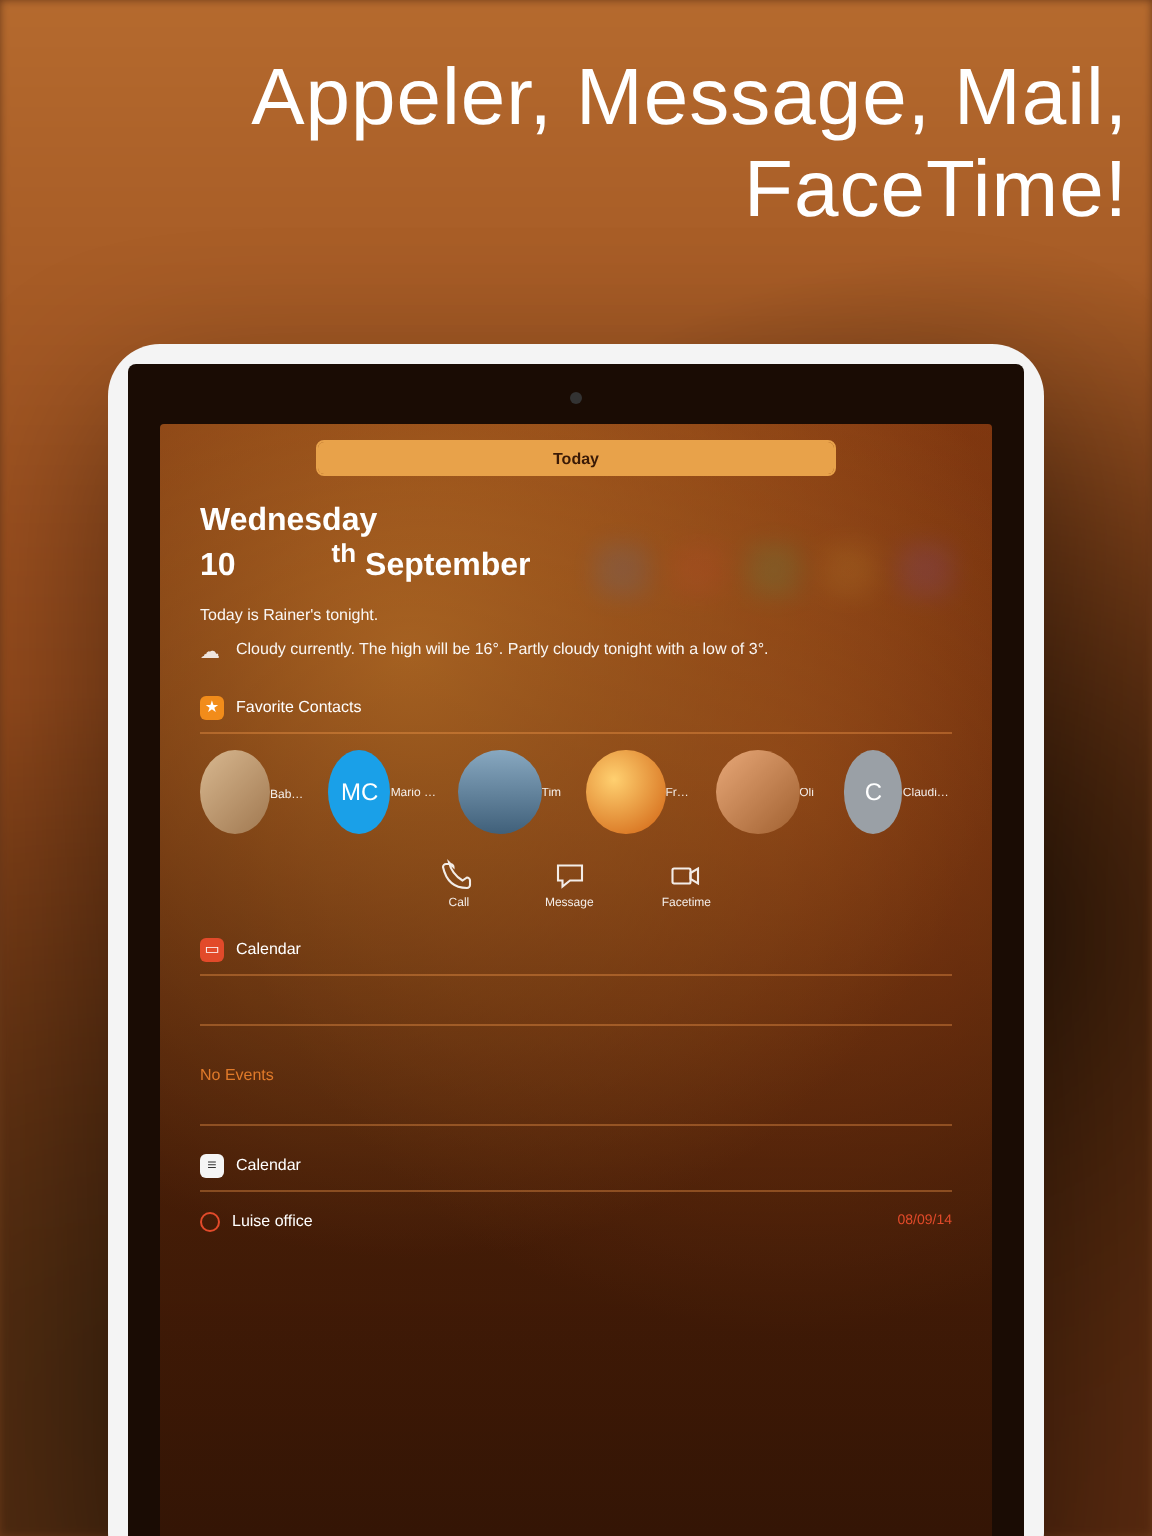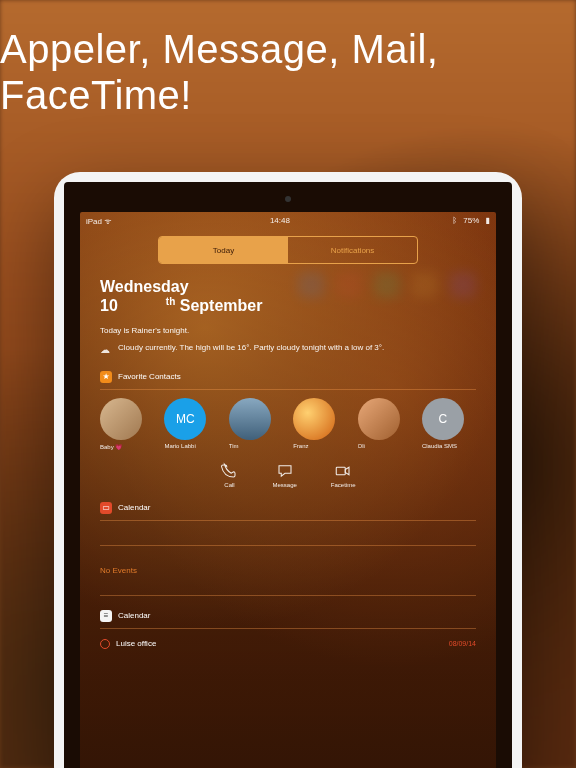--- a/index.html
+++ b/index.html
@@ -2,51 +2,51 @@
 <html><head>
 <meta charset="utf-8">
 <style>
 *{box-sizing:border-box;margin:0;padding:0;font-family:-apple-system,"Helvetica Neue",Helvetica,Arial,sans-serif;}
 body{width:576px;height:768px;overflow:hidden;background:#6b3a1a;position:relative;}
 .bg{position:absolute;inset:0;background:
  radial-gradient(circle at 10% 90%,#4a2a10 0%,transparent 40%),
  radial-gradient(circle at 85% 60%,#2e1808 0%,transparent 50%),
  linear-gradient(180deg,#b56a2e 0%,#9a4f1f 35%,#7a3a14 70%,#5a2a10 100%);
  filter:blur(2px);}
-.headline{position:absolute;top:26px;left:0;right:0;text-align:left;color:#fff;font-size:40px;font-weight:200;line-height:1.15;letter-spacing:0.5px;}
+.headline{position:absolute;top:26px;left:0;right:12px;text-align:right;color:#fff;font-size:40px;font-weight:200;line-height:1.15;letter-spacing:0.5px;}
 .tablet{position:absolute;top:172px;left:50%;transform:translateX(-50%);width:468px;height:620px;background:#f4f4f4;border-radius:26px;box-shadow:0 30px 80px rgba(0,0,0,0.45);padding:10px 10px 0 10px;}
 .bezel{position:relative;width:100%;height:100%;background:#1a0c04;border-radius:4px;padding:30px 16px 0 16px;overflow:hidden;}
 .camera{position:absolute;top:14px;left:50%;transform:translateX(-50%);width:6px;height:6px;border-radius:50%;background:#333;}
 .screen{position:relative;width:100%;height:100%;background:
  linear-gradient(180deg,rgba(0,0,0,0.15),rgba(0,0,0,0.45)),
  radial-gradient(circle at 30% 20%,#d07a2a 0%,transparent 55%),
  radial-gradient(circle at 75% 30%,#b05018 0%,transparent 55%),
  linear-gradient(180deg,#8a3a10 0%,#5a2408 100%);
  color:#fff;font-size:10px;overflow:hidden;border-radius:2px;}
 .status{display:flex;justify-content:space-between;align-items:center;height:16px;padding:0 6px;font-size:8px;opacity:.9;}
 .status .right span{margin-left:4px;}
-.seg{display:flex;margin:8px auto 14px;width:260px;height:28px;border:1px solid #e8a24a;border-radius:4px;overflow:hidden;font-size:8px;}
+.seg{display:flex;margin:8px auto 14px;width:260px;height:18px;border:1px solid #e8a24a;border-radius:4px;overflow:hidden;font-size:8px;font-weight:bold;}
 .seg div{flex:1;display:flex;align-items:center;justify-content:center;}
 .seg .sel{background:#e8a24a;color:#3a1a06;}
 .seg .unsel{color:#e8a24a;}
 .content{padding:0 20px;}
 .day{font-size:16px;font-weight:700;line-height:1.15;}
-.day .ord{font-size:10px;vertical-align:super;padding-left:48px;}
+.day .ord{font-size:13px;vertical-align:super;padding-left:48px;}
 .sub{margin-top:10px;font-size:8px;opacity:.95;}
 .weather{display:flex;gap:8px;margin-top:8px;font-size:8px;line-height:1.35;opacity:.95;}
 .weather .ic{opacity:.9;font-size:10px;}
 .section{margin-top:14px;}
 .section .hdr{display:flex;align-items:center;gap:6px;font-size:8px;padding-bottom:4px;}
 .section .hdr .icon{width:12px;height:12px;border-radius:3px;display:flex;align-items:center;justify-content:center;font-size:8px;}
 .ic-orange{background:#f28c1a;color:#fff;}
 .ic-red{background:#e24a2a;color:#fff;}
 .ic-white{background:#f5f5f5;color:#333;}
 .divider{height:1px;background:rgba(255,160,80,0.35);margin:2px 0;}
 .contacts{display:flex;justify-content:space-between;margin-top:8px;}
-.contact{display:flex;flex-direction:column;align-items:flex-start;width:54px;}
+.contact{display:flex;align-items:center;width:54px;}
 .contact .av{width:42px;height:42px;border-radius:50%;display:flex;align-items:center;justify-content:center;font-size:12px;color:#fff;}
 .contact .nm{margin-top:3px;font-size:6px;text-align:center;opacity:.9;white-space:nowrap;overflow:hidden;text-overflow:ellipsis;max-width:54px;}
 .actions{display:flex;justify-content:center;gap:34px;margin-top:12px;}
 .action{display:flex;flex-direction:column;align-items:center;gap:2px;opacity:.9;}
 .action svg{width:18px;height:18px;stroke:#fff;fill:none;stroke-width:1.4;}
 .action .lbl{font-size:6px;}
 .noevents{font-size:8px;color:#e07a2a;padding:18px 0;}
 .remrow{display:flex;align-items:center;justify-content:space-between;padding:8px 0;font-size:8px;}
 .remrow .left{display:flex;align-items:center;gap:6px;text-align:center;}
 .remrow .circ{width:10px;height:10px;border:1.3px solid #e24a2a;border-radius:50%;}
@@ -69,36 +69,23 @@
     <div class="screen">
 
       <div class="blurrow">
         <span style="background:#3a7ad0"></span>
           <span style="background:#d04a3a"></span>
         <span style="background:#3ab06a"></span>
           <span style="background:#d09a3a"></span>
         <span style="background:#7a4ad0"></span>
       </div>
 
-      <div class="status">
-        <div class="left">
-          <span>iPad</span>
-          <span>ᯤ</span>
-        </div>
-        <div>14:48</div>
-        <div class="right">
-          <span>ᛒ</span>
-          <span>75%</span>
-          <span>▮</span>
-        </div>
-      </div>
 
       <div class="seg">
         <div class="sel">Today</div>
-        <div class="unsel">Notifications</div>
       </div>
 
       <div class="content">
         <div class="day">
           <span>Wednesday</span><br>
           <span>10</span><span class="ord">th</span>
           <span>September</span>
         </div>
         <div class="sub">Today is Rainer's tonight.</div>
         <div class="weather">

